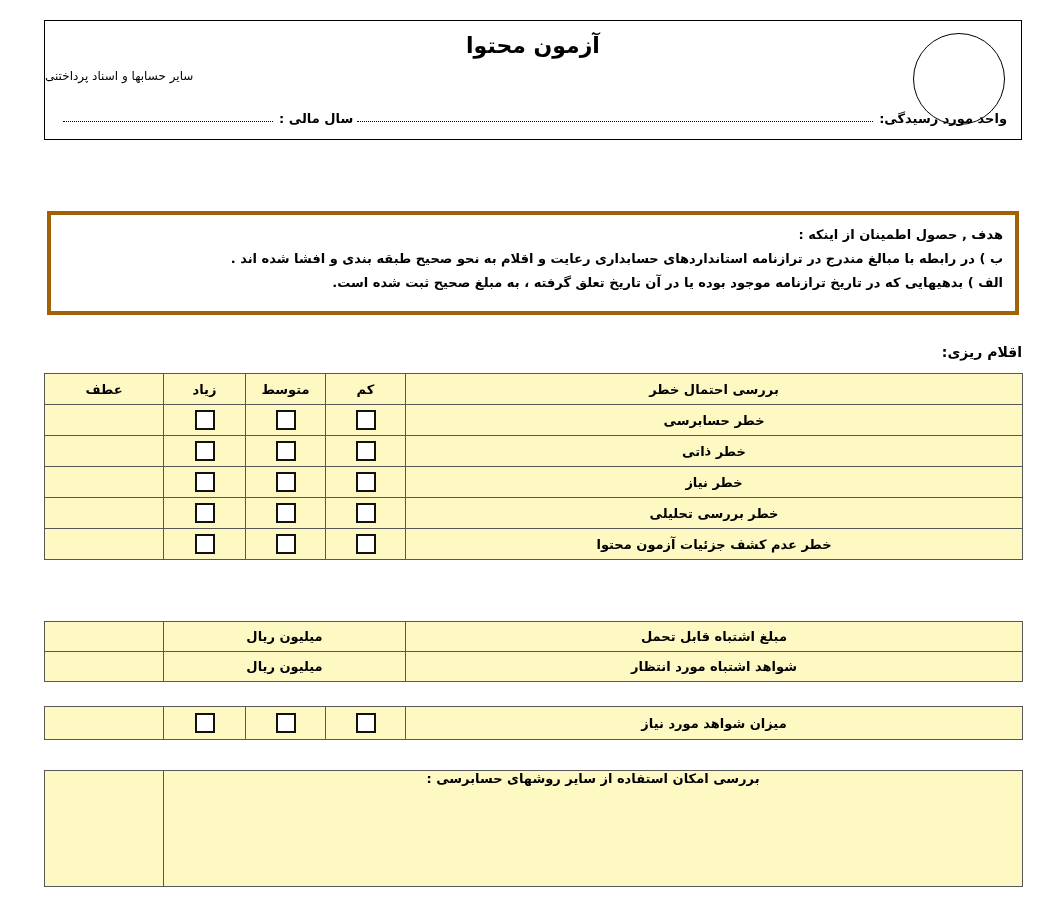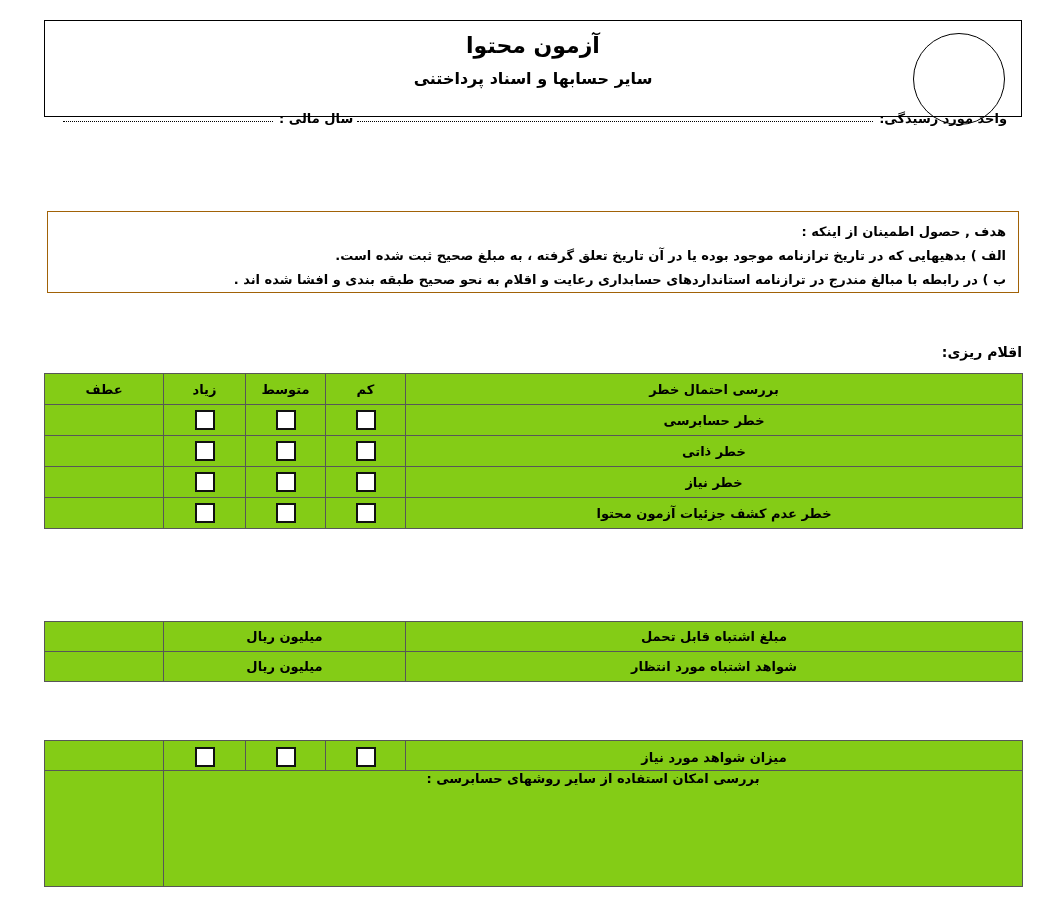--- a/index.html
+++ b/index.html
@@ -20,43 +20,43 @@
     width: 1061px;
     height: 917px;
   }
 
   
   .header-box {
     position: absolute;
     left: 44px;
     top: 20px;
     width: 978px;
-    height: 97px;
+    height: 120px;
     border: 1px solid #000000;
     box-sizing: border-box;
   }
   .header-title {
     position: absolute;
     right: 0;
     left: 0;
     top: 12px;
     text-align: center;
     font-size: 22px;
     font-weight: bold;
     letter-spacing: 0px;
     direction: rtl;
   }
   .header-subtitle {
     position: absolute;
     right: 0;
     left: 0;
     top: 48px;
-    text-align: center;
-    font-size: 16px;
-    font-weight: bold;
+    text-align: left;
+    font-size: 12px;
+    font-weight: normal;
     direction: rtl;
   }
   .header-fields {
     position: absolute;
     right: 14px;
     left: 14px;
     top: 90px;
     direction: rtl;
     font-size: 13px;
     font-weight: bold;
@@ -89,22 +89,22 @@
     border-radius: 50%;
     box-sizing: border-box;
   }
 
   
   .objectives-box {
     position: absolute;
     left: 47px;
     top: 211px;
     width: 972px;
-    height: 82px;
-    border: 1px solid #a16207;
+    height: 104px;
+    border: 4px solid #a16207;
     box-sizing: border-box;
     direction: rtl;
     padding: 8px 12px 0 12px;
   }
   .objectives-line {
     font-size: 13px;
     font-weight: bold;
     text-align: right;
     line-height: 24px;
     white-space: nowrap;
@@ -131,21 +131,21 @@
     background: #ffffff;
   }
   table.form-table td, table.form-table th {
     border: 1px solid #575757;
     padding: 0;
     margin: 0;
     font-size: 13px;
     font-weight: bold;
     text-align: center;
     vertical-align: middle;
-    background: #84cc16;
+    background: #fef9c3;
   }
   td.label-cell {
     text-align: right;
     padding-right: 10px;
     white-space: nowrap;
   }
   td.unit-cell {
     text-align: center;
   }
   .chk {
@@ -170,21 +170,21 @@
   #amounts-table {
     left: 44px;
     top: 621px;
     width: 978px;
   }
   #amounts-table td { height: 29px; }
 
   
   #evidence-table {
     left: 44px;
-    top: 740px;
+    top: 706px;
     width: 978px;
   }
   #evidence-table td { height: 32px; }
 
   
   #other-procedures-table {
     left: 44px;
     top: 770px;
     width: 978px;
     border-radius: 21px;
@@ -213,22 +213,22 @@
       <span class="dotfill"></span>
       <span class="field-label">سال مالی :</span>
       <span class="dotfill short"></span>
     </div>
 
     <div class="stamp-circle"></div>
   </div>
 
   <div class="objectives-box">
     <div class="objectives-line">هدف , حصول اطمینان از اینکه :</div>
+    <div class="objectives-line">ب ) در رابطه با مبالغ مندرج در ترازنامه استانداردهای حسابداری رعایت و اقلام به نحو صحیح طبقه بندی و افشا شده اند .</div>
     <div class="objectives-line">الف ) بدهیهایی که در تاریخ ترازنامه موجود بوده یا در آن تاریخ تعلق گرفته ، به مبلغ صحیح ثبت شده است.</div>
-    <div class="objectives-line">ب ) در رابطه با مبالغ مندرج در ترازنامه استانداردهای حسابداری رعایت و اقلام به نحو صحیح طبقه بندی و افشا شده اند .</div>
   </div>
 
   <div class="section-label" id="planning-label">اقلام ریزی:</div>
 
   <table class="form-table" id="risk-table">
     <colgroup>
       <col style="width:617px">
       <col style="width:80px">
       <col style="width:80px">
       <col style="width:82px">
@@ -259,20 +259,27 @@
         <td></td>
       </tr>
       <tr>
         <td class="label-cell">خطر نیاز</td>
         <td><span class="chk"></span></td>
         <td><span class="chk"></span></td>
         <td><span class="chk"></span></td>
         <td></td>
       </tr>
       <tr>
+        <td class="label-cell">خطر بررسی تحلیلی</td>
+        <td><span class="chk"></span></td>
+        <td><span class="chk"></span></td>
+        <td><span class="chk"></span></td>
+        <td></td>
+      </tr>
+      <tr>
         <td class="label-cell">خطر عدم کشف جزئیات آزمون محتوا</td>
         <td><span class="chk"></span></td>
         <td><span class="chk"></span></td>
         <td><span class="chk"></span></td>
         <td></td>
       </tr>
     </tbody>
   </table>
 
   <table class="form-table" id="amounts-table">

